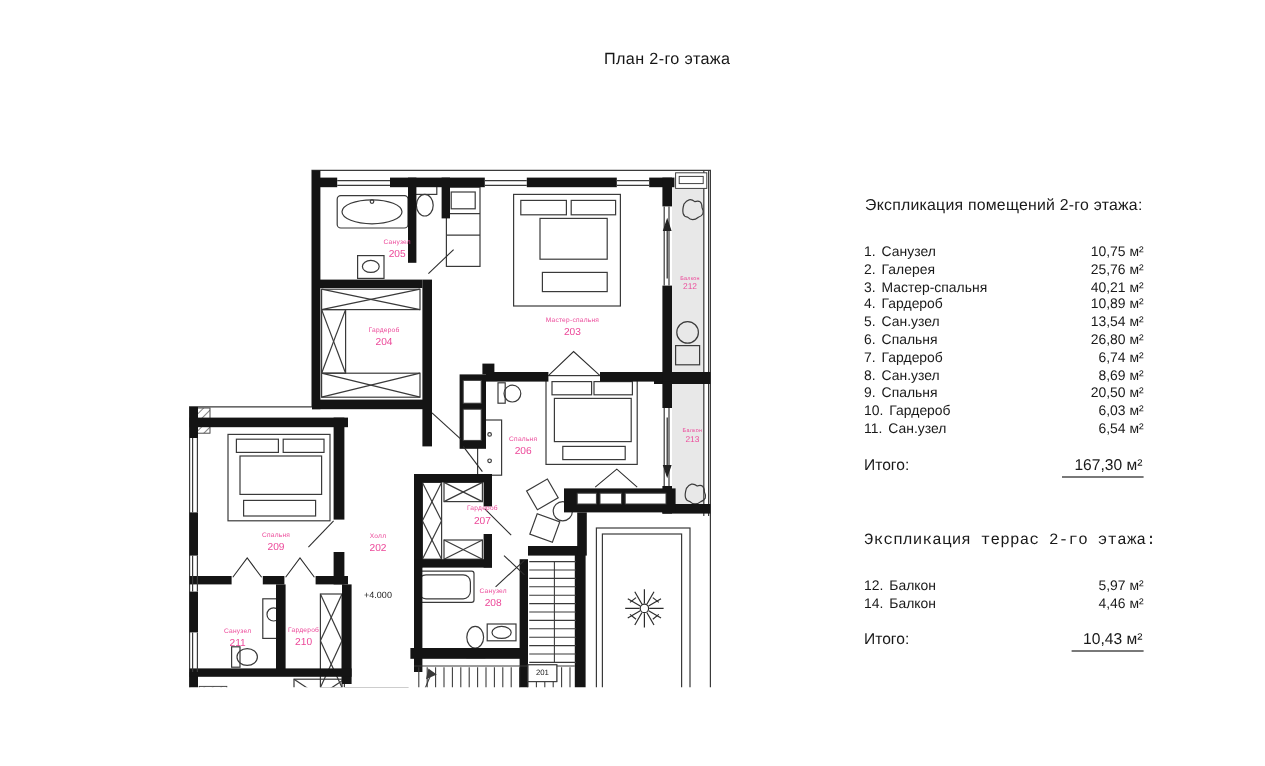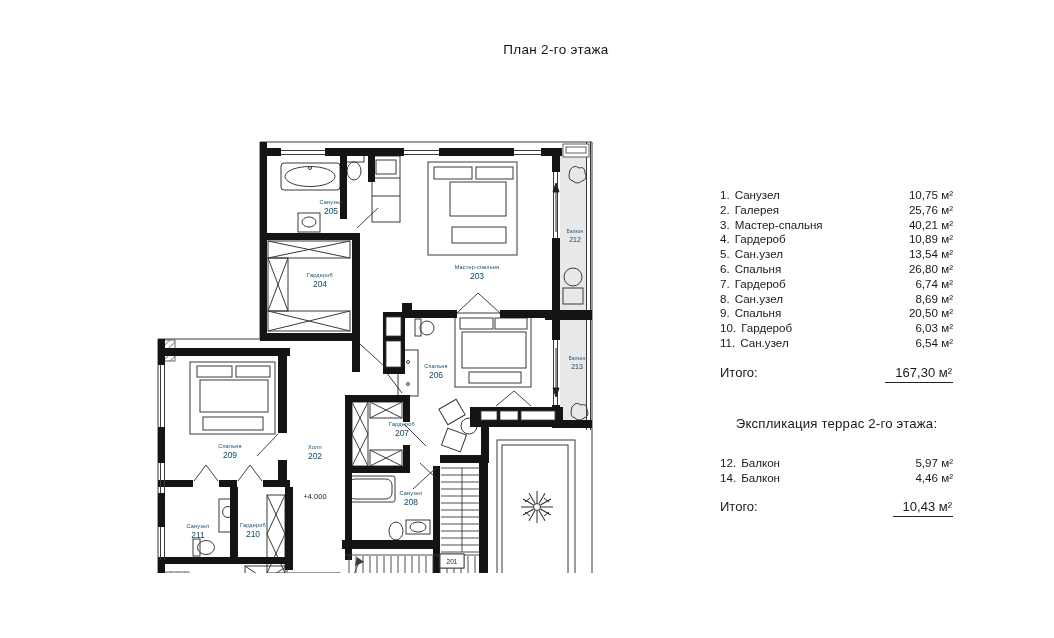--- a/index.html
+++ b/index.html
@@ -8,38 +8,38 @@
     position: relative; width: 1054px; height: 573px; background: #ffffff;
     font-family: "Liberation Sans", "DejaVu Sans", sans-serif; color: #1c1c1c; overflow: hidden;
   }
   .title {
     position: absolute; left: 556px; top: 49px; transform: translate(-50%,-50%);
     font-size: 13.5px; letter-spacing: .3px; color: #161616; white-space: nowrap;
   }
   svg.plan { position: absolute; left: 0; top: 0; }
   .room-label {
     position: absolute; transform: translate(-50%,-50%); text-align: center;
-    color: #0c4a6e; white-space: nowrap; line-height: 1.1;
+    color: #ec4899; white-space: nowrap; line-height: 1.1;
   }
   .room-label .nm { display: block; font-size: 5.5px; letter-spacing: .2px; }
   .room-label .no { display: block; font-size: 8.5px; margin-top: 2px; }
   .room-label.small .nm { font-size: 4.5px; }
   .room-label.small .no { font-size: 7px; margin-top: 1px; }
   .level-mark { position: absolute; transform: translate(-50%,-50%); font-size: 7.5px; color: #222; }
   .stair-num  { position: absolute; transform: translate(-50%,-50%); font-size: 6.5px; color: #222; }
 
   .exp { position: absolute; left: 720px; top: 163px; width: 233px; color: #191919; }
   .exp-header { text-align: center; font-size: 13.2px; letter-spacing: .2px; white-space: nowrap; }
   .exp-rows { margin-top: 25px; }
   .exp-row { display: flex; align-items: baseline; font-size: 11.6px; line-height: 14.8px; }
   .exp-row .idx { margin-right: 5px; }
   .exp-row .area { margin-left: auto; }
   .exp-total { display: flex; align-items: baseline; font-size: 13px; margin-top: 14px; gap: 12px; }
   .exp-total .val { margin-left: auto; border-bottom: 1.5px solid #222; padding: 0 1px 2px 10px; }
-  .exp2 { margin-top: 33px; }
+  .exp2 { margin-top: 44px; font-family: Liberation Mono, monospace; }
 </style>
 </head>
 <body>
 
 <div class="page">
 
   <div class="title">План 2-го этажа</div>
 
   <svg class="plan" width="1054" height="638" viewBox="0 0 1054 638">
     <defs>
@@ -408,20 +408,21 @@
     <span class="nm">Балкон</span>
     <span class="no">213</span>
   </div>
   <div class="stair-num" style="left:452px; top:561px;">
     <span>201</span>
   </div>
   <div class="level-mark" style="left:315px; top:496px;">+4.000</div>
 
   <div class="exp">
 
+    <div class="exp-header">Экспликация помещений 2-го этажа:</div>
 
     <div class="exp-rows">
       <div class="exp-row">
         <span class="idx">1.</span>
         <span class="lbl">Санузел</span>
         <span class="area">10,75 м²</span>
       </div>
       <div class="exp-row">
         <span class="idx">2.</span>
         <span class="lbl">Галерея</span>

